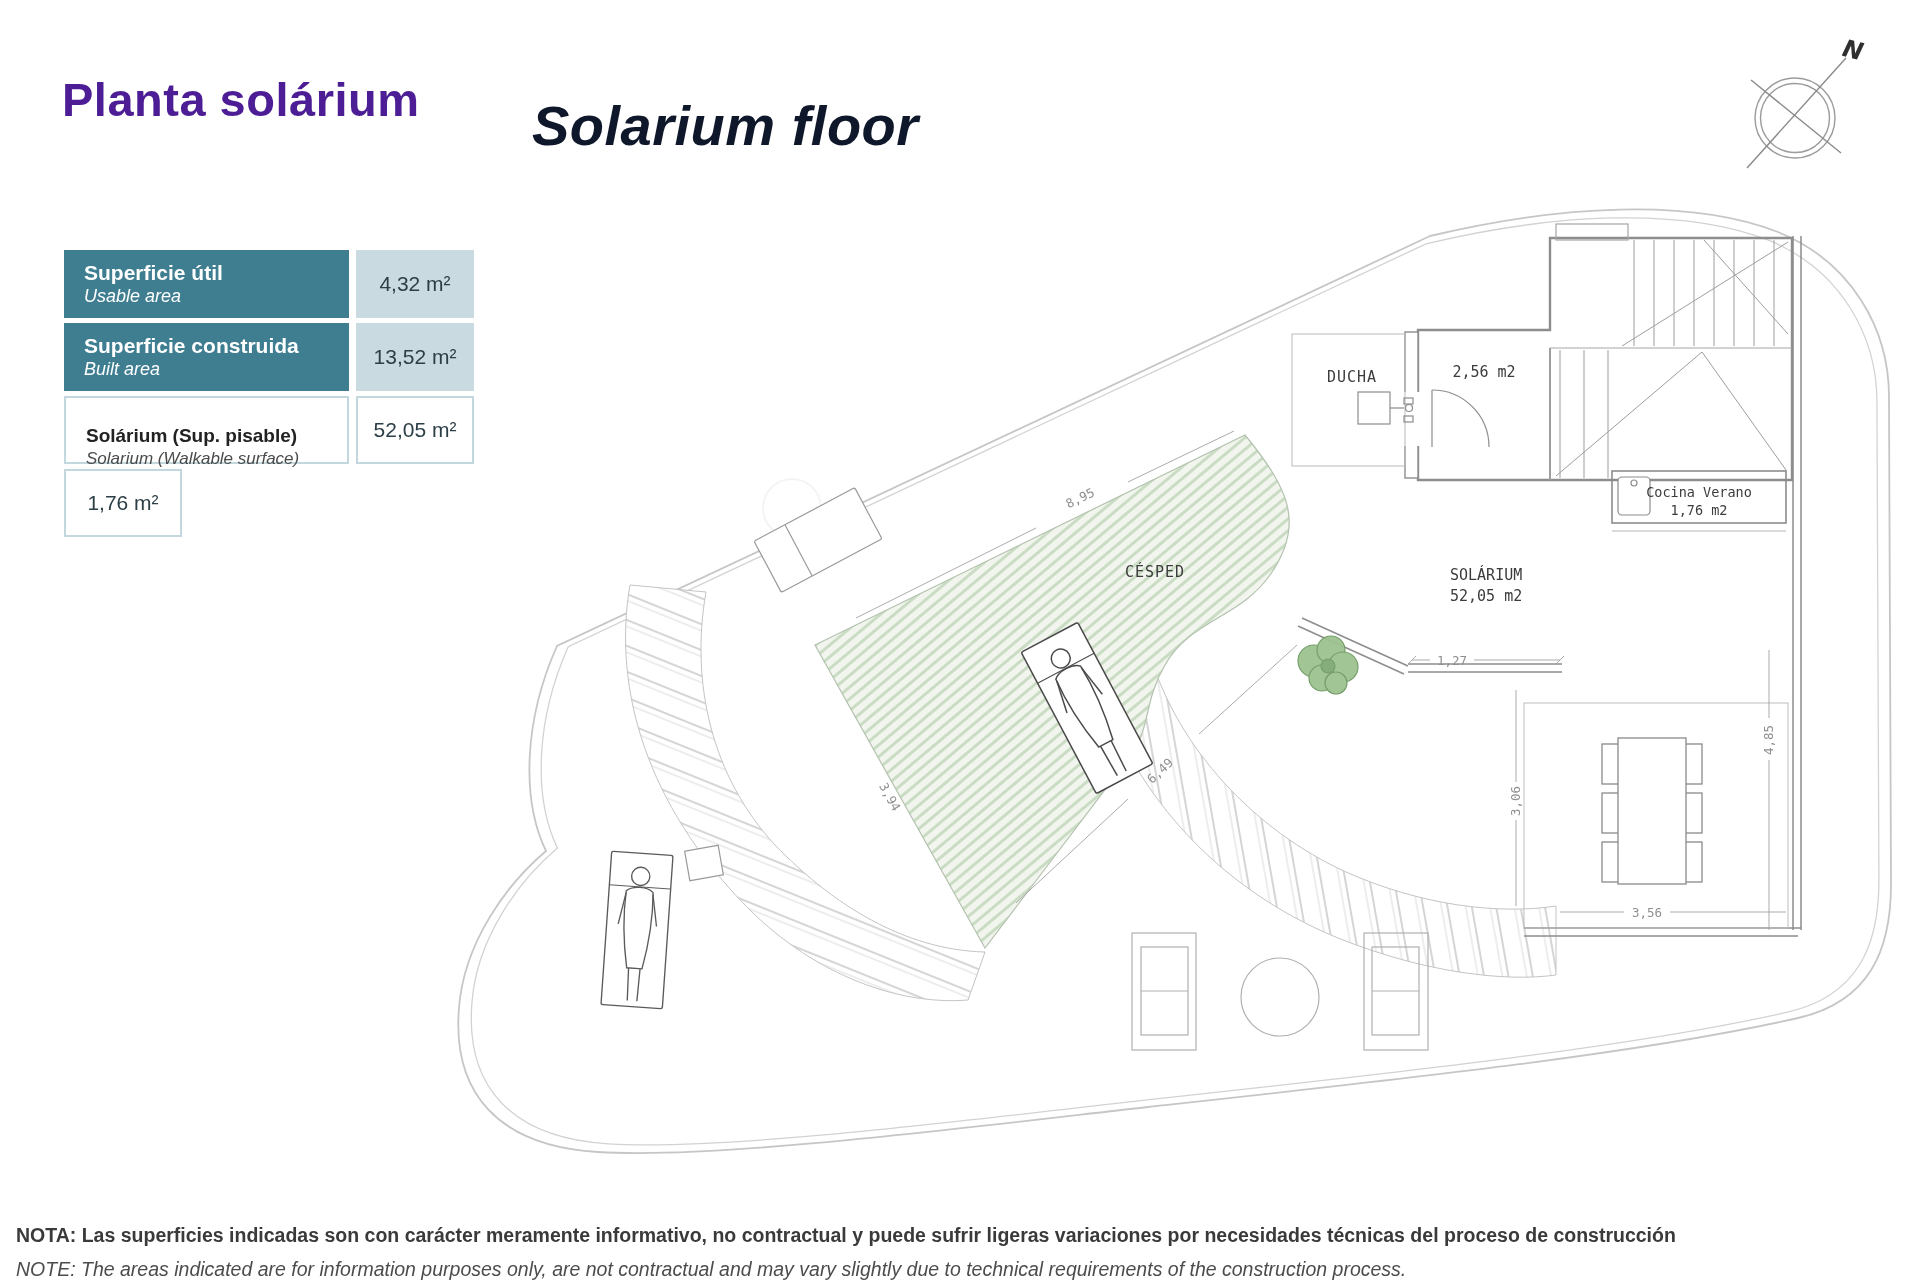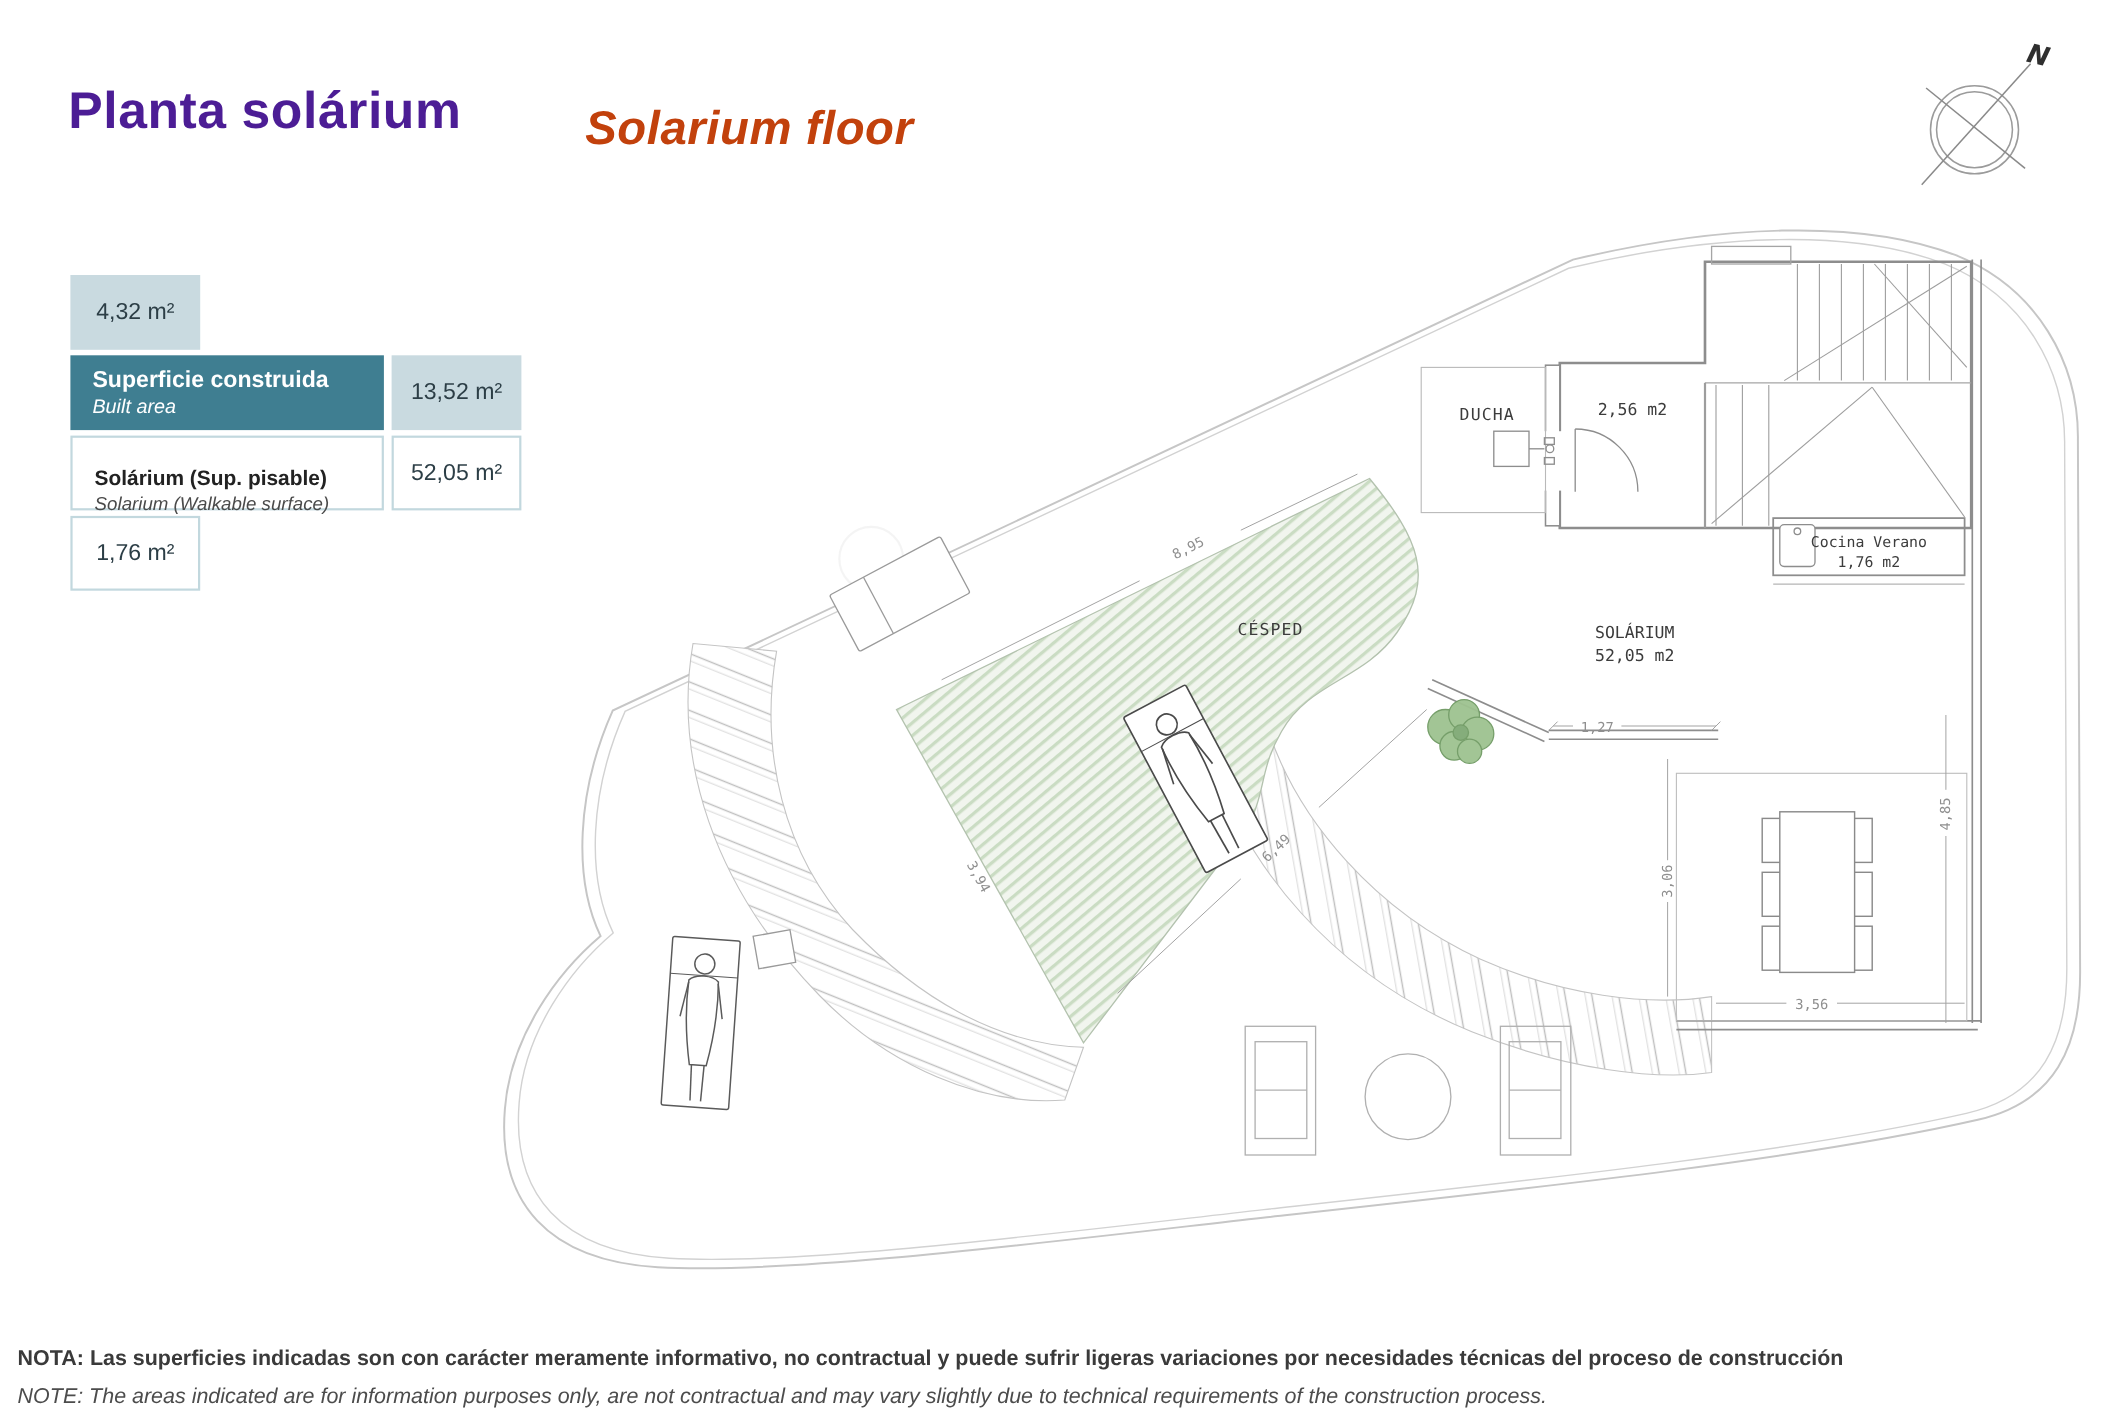--- a/index.html
+++ b/index.html
@@ -6,22 +6,22 @@
   body{
     width:1920px;height:1280px;position:relative;overflow:hidden;
     background:#ffffff;font-family:"Liberation Sans",sans-serif;
   }
   .plan-svg{position:absolute;left:0;top:0;width:1920px;height:1280px;}
   .title{
     position:absolute;left:62px;top:72px;font-size:47px;font-weight:700;
     color:#4c1d95;letter-spacing:.5px;
   }
   .subtitle{
-    position:absolute;left:532px;top:93px;font-size:43px;font-weight:700;
-    font-style:italic;color:#c2410c;letter-spacing:.5px;
+    position:absolute;left:532px;top:93px;font-size:56px;font-weight:700;
+    font-style:italic;color:#0f172a;letter-spacing:.5px;
   }
   .areas{position:absolute;left:64px;top:250px;display:flex;flex-direction:column;gap:5px;}
   .arow{display:flex;gap:7px;}
   .acell-label{
     width:285px;height:68px;box-sizing:border-box;padding:9px 0 0 20px;
   }
   .acell-value{
     width:118px;height:68px;box-sizing:border-box;display:flex;align-items:center;
     justify-content:center;font-size:21px;color:#2c3e46;
   }
@@ -282,20 +282,24 @@
     <text class="dim-label" transform="translate(1773,740) rotate(-90)" text-anchor="middle">4,85</text>
     <text class="dim-label" x="1647" y="917" text-anchor="middle">3,56</text>
   </g>
 </svg>
 
 <div class="title">Planta solárium</div>
 <div class="subtitle">Solarium floor</div>
 
 <div class="areas">
   <div class="arow hl">
+    <div class="acell-label">
+      <span class="lbl-es">Superficie útil</span>
+      <span class="lbl-en">Usable area</span>
+    </div>
     <div class="acell-value">4,32 m²</div>
   </div>
   <div class="arow hl">
     <div class="acell-label">
       <span class="lbl-es">Superficie construida</span>
       <span class="lbl-en">Built area</span>
     </div>
     <div class="acell-value">13,52 m²</div>
   </div>
   <div class="arow plain">

